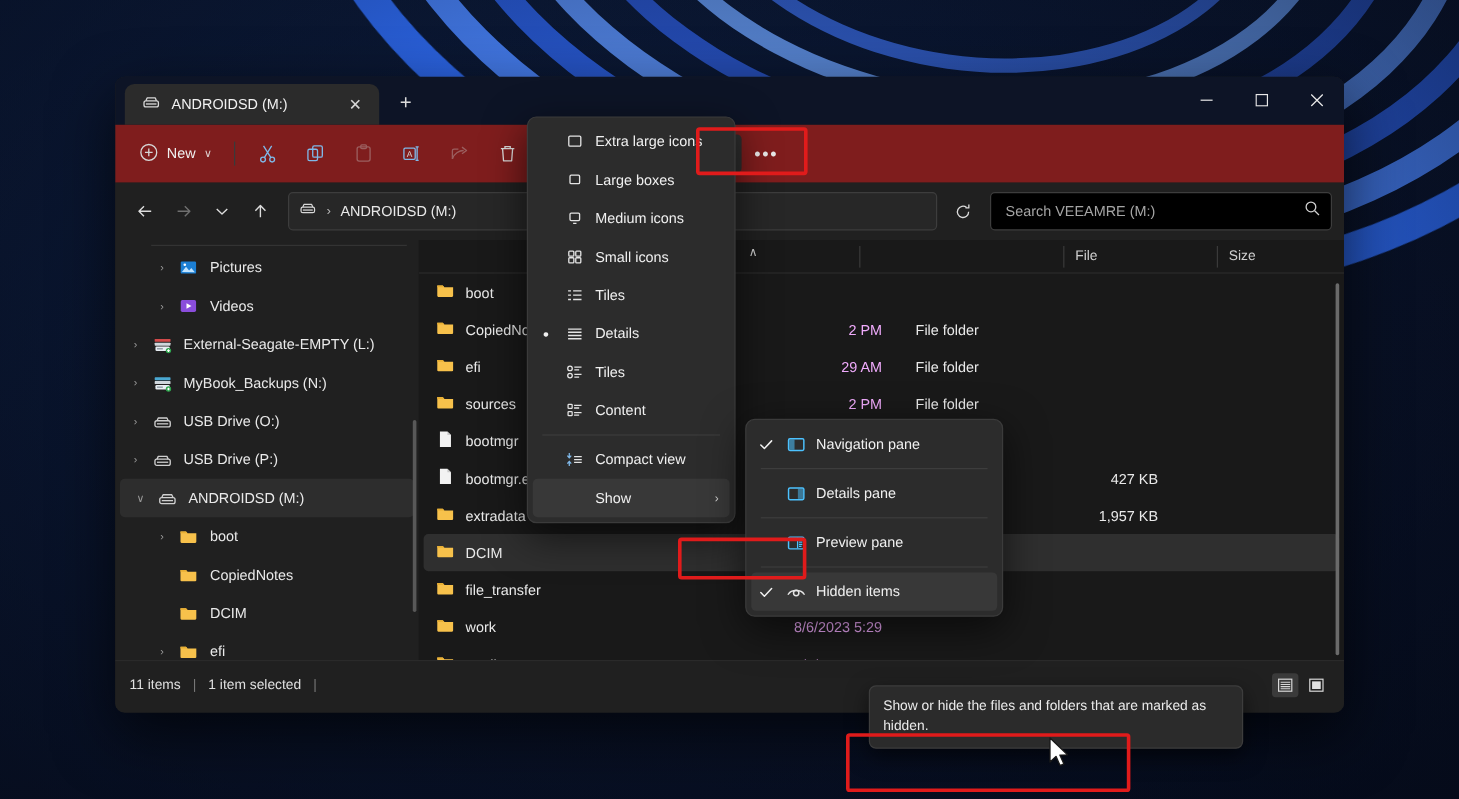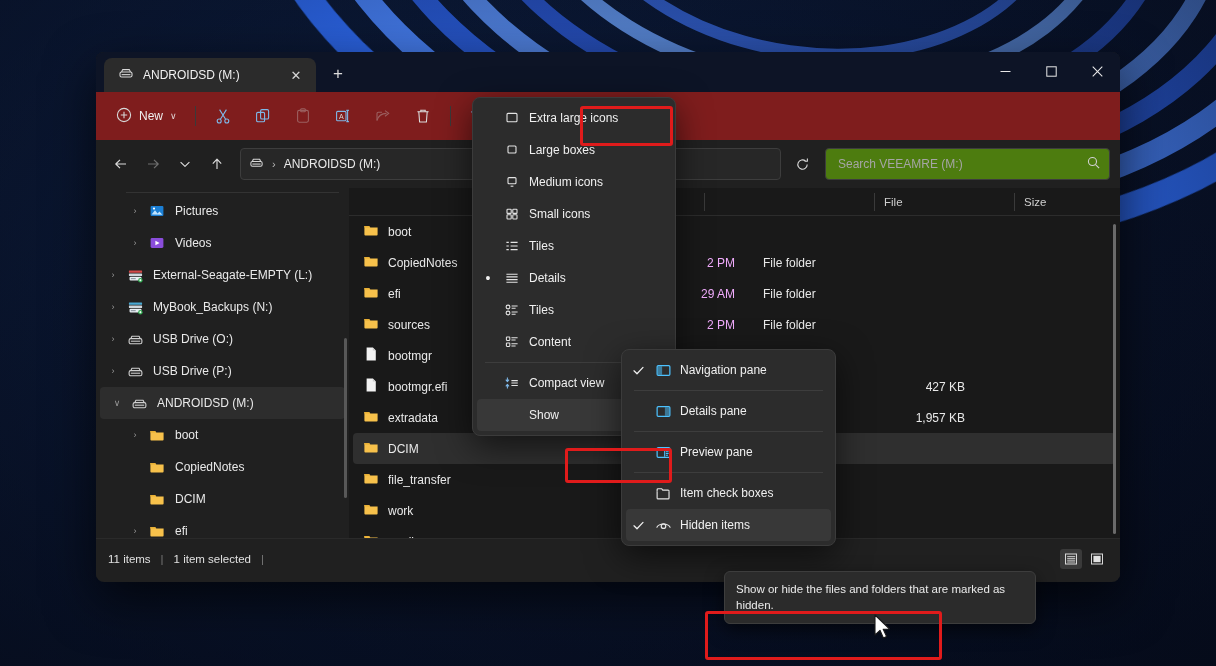--- a/index.html
+++ b/index.html
@@ -41,21 +41,21 @@
   .r6 { width: 610px;  height: 415px; border: 14px solid #6ea4ff; top: 145px; opacity: .75; }
   .r7 { width: 500px;  height: 350px; border: 12px solid #3a6de8; top: 178px; opacity: .7; }
   .vignette {
     position: absolute; inset: 0;
     background: radial-gradient(ellipse 1100px 700px at 50% 40%, rgba(0,0,0,0) 30%, rgba(4,8,20,0.55) 78%, rgba(3,6,16,0.85) 100%);
   }
 
   
   #explorer-window {
     position: absolute;
-    left: 96px; top: 52px;
+    left: 96px; top: 64px;
     width: 1024px; height: 530px;
     background: #202020;
     border-radius: 8px;
     box-shadow: 0 18px 50px rgba(0,0,0,0.65);
     overflow: visible;
     color: #e6e6e6;
   }
   #win-clip {
     position: absolute; inset: 0;
     border-radius: 8px;
@@ -140,21 +140,21 @@
     display: flex; align-items: center;
     padding: 0 8px; gap: 8px;
     margin-left: 6px;
     min-width: 0;
   }
   .crumb { font-size: 12px; color: #e8e8e8; white-space: nowrap; }
   .crumb-sep { font-size: 11px; color: #b9b9b9; }
   .refresh { width: 30px; height: 30px; display:flex; align-items:center; justify-content:center; border-radius:4px; color:#dcdcdc; margin-left: 4px;}
   .searchbox {
     width: 285px; height: 32px;
-    background: #4d7c0f;
+    background: #000000;
     border: 1px solid #3d3d3d;
     border-radius: 4px;
     display: flex; align-items: center;
     padding: 0 8px 0 12px;
     margin-left: 6px;
   }
   .searchbox input {
     flex: 1; background: transparent; border: none; outline: none;
     color: #cfcfcf; font-size: 12px; font-family: inherit;
   }
@@ -200,21 +200,21 @@
     font-size: 11.5px; color: #cfcfcf;
     border-bottom: 1px solid #2c2c2c;
     position: relative;
     justify-content: flex-end;
   }
   .ch { position: relative; padding-left: 10px; height: 28px; display:flex; align-items:center; }
   .ch + .ch::before { content:""; position:absolute; left:0; top:5px; bottom:5px; width:1px; background:#3a3a3a; }
   .ch-name { width: 234px; padding-left: 34px; }
   .ch-date { width: 170px; }
   .ch-type { width: 128px; }
-  .ch-size { width: 106px; margin-left: 12px; }
+  .ch-size { width: 106px; }
   .sortcaret { position: absolute; left: 142px; top: 4px; font-size: 10px; color: #cfcfcf; }
 
   .frow {
     display: flex; align-items: center;
     height: 31px;
     font-size: 12px; color: #e9e9e9;
     margin: 0 4px;
     border-radius: 4px;
     white-space: nowrap;
   }
@@ -246,21 +246,21 @@
   
   .menu {
     position: absolute;
     background: #2c2c2c;
     border: 1px solid #3b3b3b;
     border-radius: 8px;
     box-shadow: 0 10px 34px rgba(0,0,0,.6);
     padding: 4px;
     z-index: 40;
   }
-  #view-menu { left: 439px; top: 97px; width: 204px; margin-left: 33px; }
+  #view-menu { left: 439px; top: 97px; width: 174px; }
   .mi {
     display: flex; align-items: center;
     height: 32px;
     border-radius: 4px;
     font-size: 12px; color: #f0f0f0;
     padding-right: 8px;
     position: relative;
     white-space: nowrap;
   }
   .mi.hl { background: #383838; }
@@ -942,30 +942,20 @@
         <span class="mi-ico">
           <svg width="17" height="17" viewBox="0 0 16 16">
             <rect x="2" y="3.4" width="12" height="9.2" rx="1.1" fill="none" stroke="#4cc2ff" stroke-width="1.15"></rect>
             <path d="M10.2 5.6 h2.6 M10.2 7.3 h2.6 M10.2 9 h2.6 M10.2 10.7 h2" stroke="#4cc2ff" stroke-width="0.95"></path>
             <path d="M9.1 3.9 v8.2" stroke="#4cc2ff" stroke-width="1"></path>
           </svg>
         </span>
         <span>Preview pane</span>
       </div>
       <div class="m-div"></div>
-      <div class="mi">
-        <span class="mi-check"></span>
-        <span class="mi-ico">
-          <svg width="17" height="17" viewBox="0 0 16 16">
-            <path d="M2 6.2 v6 a0.9 0.9 0 0 0 0.9 0.9 h9.4 a0.9 0.9 0 0 0 0.9 -0.9 V6.2" fill="none" stroke="#e4e4e4" stroke-width="1.1"></path>
-            <path d="M2 6.2 V4.4 a0.9 0.9 0 0 1 0.9 -0.9 h3.4 l1 1.3 h5 a0.9 0.9 0 0 1 0.9 0.9 v0.5" fill="none" stroke="#e4e4e4" stroke-width="1.1"></path>
-          </svg>
-        </span>
-        <span>Item check boxes</span>
-      </div>
       <div class="mi hl">
         <span class="mi-check">
           <svg width="13" height="13" viewBox="0 0 13 13">
             <path d="M2 6.8 L5 9.8 L11 3.4" fill="none" stroke="#f0f0f0" stroke-width="1.25" stroke-linejoin="round" stroke-linecap="round"></path>
           </svg>
         </span>
         <span class="mi-ico">
           <svg width="17" height="17" viewBox="0 0 16 16">
             <path d="M1.8 9.6 C4 5.6 12 5.6 14.2 9.6" fill="none" stroke="#e4e4e4" stroke-width="1.15" stroke-linecap="round"></path>
             <circle cx="8" cy="8.6" r="2.1" fill="none" stroke="#e4e4e4" stroke-width="1.15"></circle>

